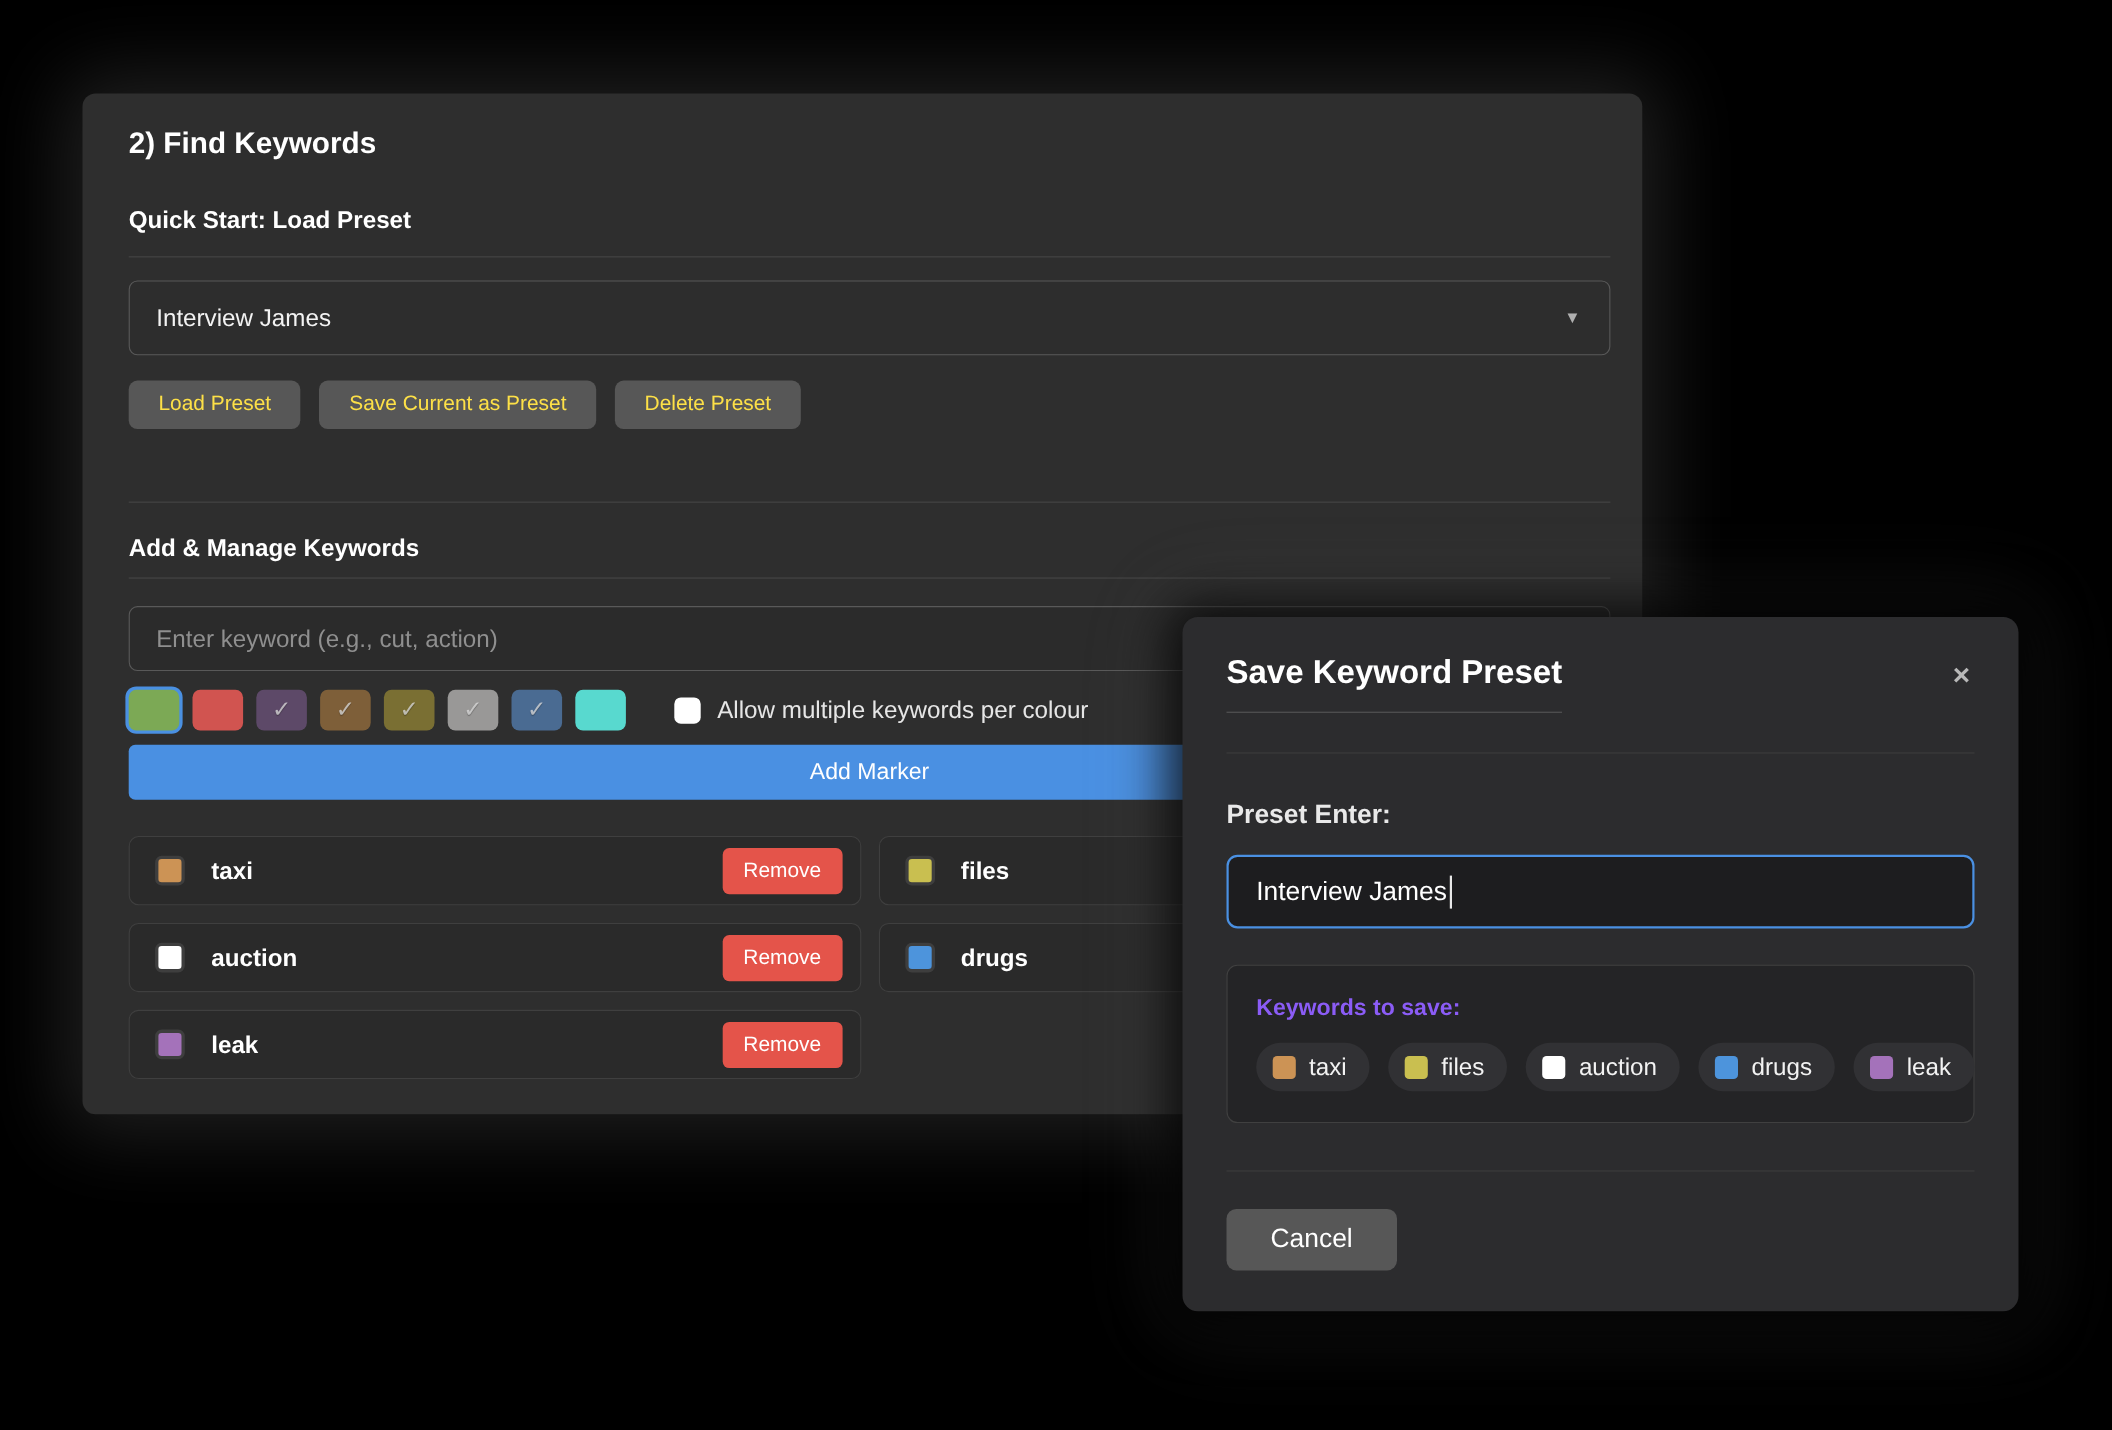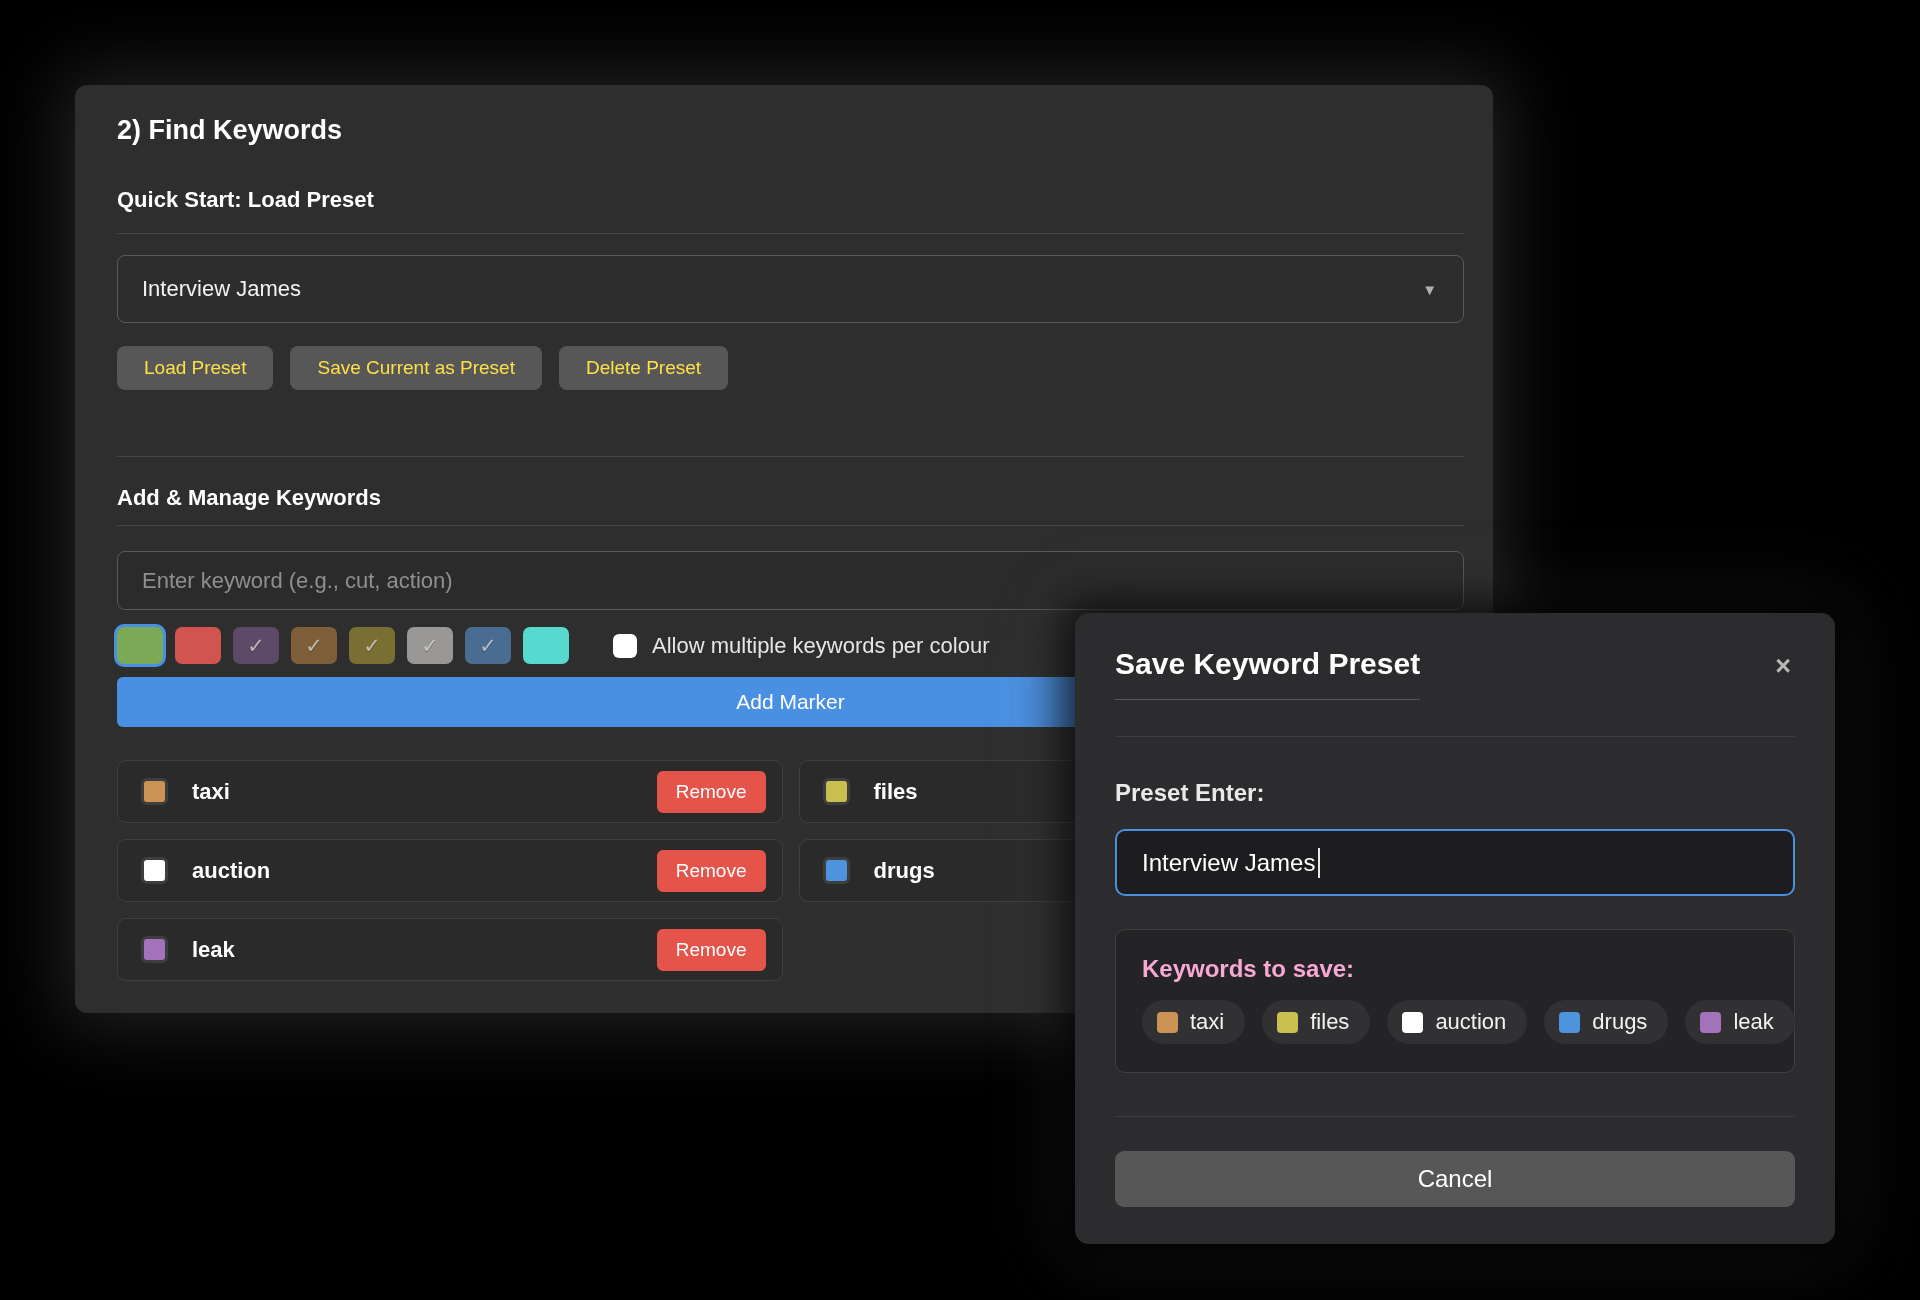--- a/index.html
+++ b/index.html
@@ -77,21 +77,21 @@
   .kswatch { width:27px; height:27px; border:3px solid #3e3e3e; border-radius:6px; flex:none; }
   .klabel { margin-left:24px; color:#fff; font-size:22px; font-weight:600; }
   .remove-btn {
     margin-left:auto; height:42px; padding:0 19px; border:none; border-radius:6px;
     background:var(--remove-red,#e4544a); color:#fff; font-size:19px;
     font-family:inherit; cursor:pointer;
   }
 
   
   .modal {
-    position:absolute; left:1075px; top:613px; width:760px; height:631px;
+    position:absolute; left:1075px; top:561px; width:760px; height:631px;
     background:var(--modal-bg,#2c2c2e); border-radius:14px;
     padding:0 40px;
     box-shadow:0 0 45px 14px rgba(0,0,0,0.8), 0 0 80px 20px rgba(170,170,170,0.12);
     z-index:10;
   }
   .modal-title {
     margin-top:33px; display:inline-block;
     color:#fff; font-size:30px; font-weight:700; line-height:36px;
     border-bottom:1px solid #565656; padding-bottom:17px;
   }
@@ -111,31 +111,31 @@
   .preset-input .value { color:#fff; font-size:24px; }
   .caret { display:inline-block; width:2px; height:30px; background:#e8e8e8;
            margin-left:3px; animation:blink 1.1s steps(1) infinite; }
   @keyframes blink { 50% { opacity:0; } }
 
   .kw-box {
     margin-top:33px; height:144px;
     background:#242426; border:1.5px solid #404040; border-radius:10px;
     padding:24px 26px;
   }
-  .kw-box-heading { color:#f9a8d4; font-size:24px; font-weight:700; line-height:30px; }
+  .kw-box-heading { color:#8b5cf6; font-size:21px; font-weight:700; line-height:30px; }
   .chips { margin-top:16px; display:flex; gap:17px; }
   .chip {
     height:44px; background:#313134; border-radius:22px;
     display:flex; align-items:center; padding:0 21px 0 15px;
   }
   .chip-swatch { width:21px; height:21px; border-radius:4px; flex:none; }
   .chip-label { margin-left:12px; color:#f2f2f2; font-size:22px; }
 
   .mdiv-2 { margin-top:43px; }
-  .modal-footer { margin-top:34px; display:flex; justify-content:space-between; gap:25px;flex-direction:column; }
+  .modal-footer { margin-top:34px; display:flex; justify-content:space-between; gap:25px; }
   .cancel-btn {
     height:56px; padding:0 40px; border:none; border-radius:9px;
     background:#575757; color:#fff; font-size:24px; font-family:inherit; cursor:pointer;
   }
   .save-btn {
     height:56px; padding:0 34px; border:none; border-radius:9px;
     background:var(--accent,#4a90e2); color:#fff; font-size:24px; font-family:inherit; cursor:pointer;
   }
 </style>
 </head>

